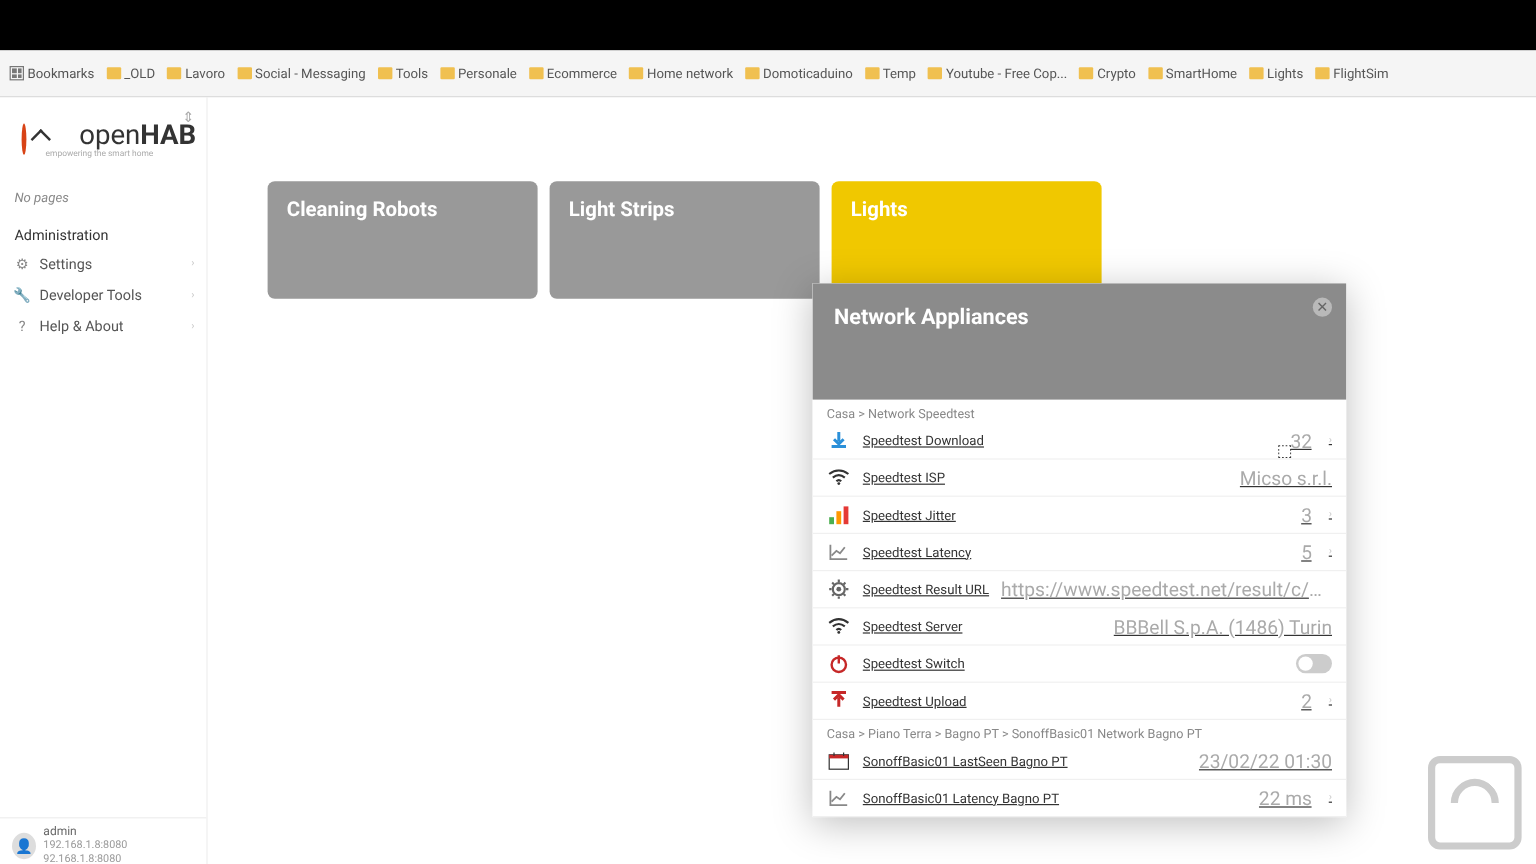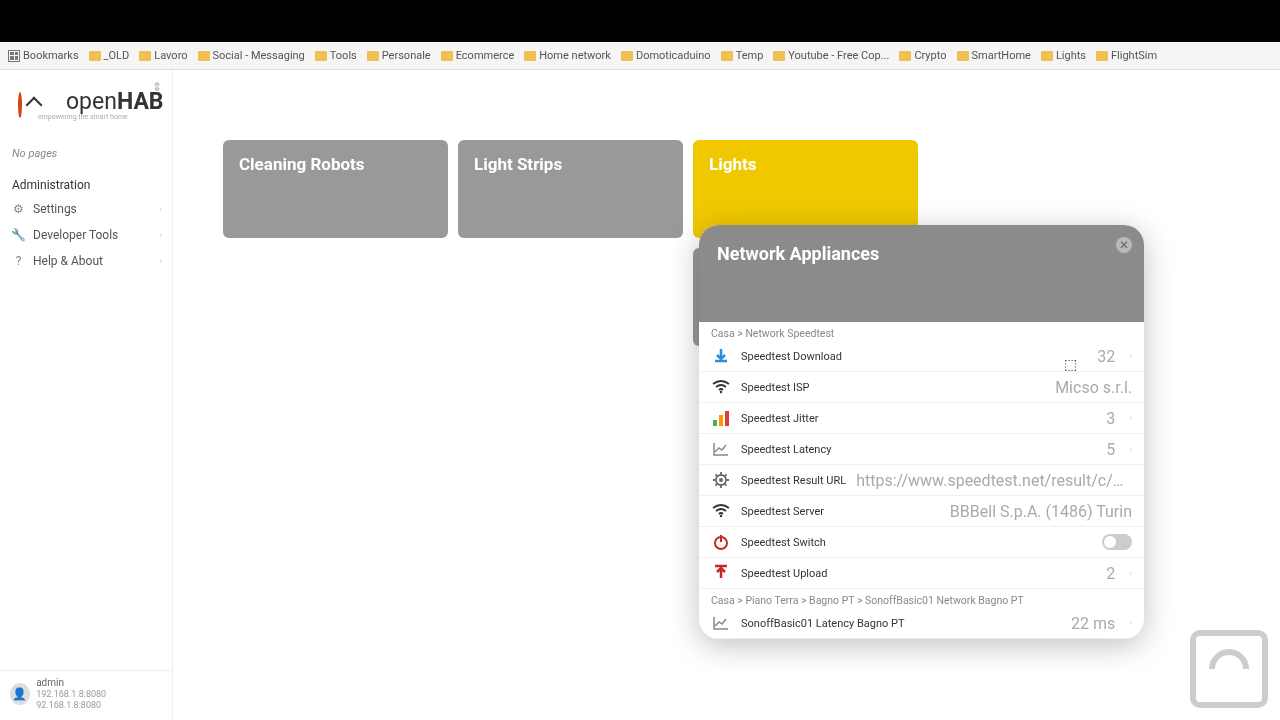--- a/index.html
+++ b/index.html
@@ -1,19 +1,19 @@
 <!DOCTYPE html>
 <html><head>
 <meta charset="utf-8">
 <style>
 * { margin: 0; padding: 0; box-sizing: border-box; font-family: -apple-system, BlinkMacSystemFont, "Segoe UI", Roboto, sans-serif; }
 body { background: #fff; width: 1280px; height: 720px; overflow: hidden; position: relative; }
 
 .top-black-bar { height: 42px; background: #000; }
-.bookmarks-bar { height: 28px; background: #f5f5f5; border-bottom: 1px solid #ddd; display: flex; align-items: center; padding: 0 8px; gap: 10px; font-size: 11px; color: #555; }
+.bookmarks-bar { height: 39px; background: #f5f5f5; border-bottom: 1px solid #ddd; display: flex; align-items: center; padding: 0 8px; gap: 10px; font-size: 11px; color: #555; }
 .bookmark-item { display: flex; align-items: center; gap: 3px; cursor: pointer; white-space: nowrap; }
 .bookmark-folder { width: 12px; height: 10px; background: #f0c050; border-radius: 1px; }
 .bookmark-squares { width: 12px; height: 12px; border: 1px solid #777; display: grid; grid-template-columns: 1fr 1fr; grid-template-rows: 1fr 1fr; gap: 1px; padding: 1px; }
 .bookmark-squares > div { background: #777; }
 
 .main-layout { display: flex; height: calc(100% - 64px); }
 .sidebar { width: 173px; border-right: 1px solid #eee; padding: 10px 0; display: flex; flex-direction: column; position: relative; }
 .logo { display: flex; align-items: center; padding: 8px 18px 18px; gap: 4px; }
 .logo-icon { width: 26px; height: 26px; border: 2px solid #d84316; border-radius: 50%; position: relative; }
 .logo-icon::after { content: ''; position: absolute; width: 10px; height: 10px; border-left: 2px solid #333; border-top: 2px solid #333; top: 5px; left: 8px; transform: rotate(45deg); }
@@ -32,27 +32,27 @@
 .avatar-circle { width: 22px; height: 22px; border-radius: 50%; background: #ddd; display: flex; align-items: center; justify-content: center; font-size: 12px; color: #999; }
 .footer-url { font-size: 9px; color: #999; }
 
 .content { flex: 1; padding: 70px 50px; position: relative; }
 .card-grid { display: grid; grid-template-columns: repeat(4, 225px); gap: 10px; }
 .card { height: 98px; border-radius: 6px; padding: 14px 16px; color: #fff; font-weight: 700; font-size: 17px; cursor: pointer; }
 .card-gray { background: #999; }
 .card-yellow { background: #f0c800; }
 
 
-.modal { position: absolute; left: 504px; top: 155px; width: 445px; background: #fff; border-radius: 20px; box-shadow: 0 6px 30px rgba(0,0,0,0.25); overflow: hidden; margin-left: 22px; }
+.modal { position: absolute; left: 504px; top: 155px; width: 445px; background: #fff; border-radius: 0; box-shadow: 0 6px 30px rgba(0,0,0,0.25); overflow: hidden; }
 .modal-header { background: #8b8b8b; padding: 18px 18px 58px; position: relative; }
 .modal-title { color: #fff; font-size: 18px; font-weight: 700; }
 .modal-close { position: absolute; right: 12px; top: 12px; width: 16px; height: 16px; border-radius: 50%; background: rgba(255,255,255,0.4); color: #666; font-size: 12px; display: flex; align-items: center; justify-content: center; cursor: pointer; }
 .modal-body { max-height: 348px; overflow: hidden; }
 .breadcrumb { font-size: 10.5px; color: #888; padding: 5px 12px 1px; }
-.list-row { display: flex; align-items: center; padding: 5px 12px; border-bottom: 1px solid #f0f0f0; font-size: 11px; color: #333; gap: 10px; min-height: 28px; cursor: pointer; }
+.list-row { display: flex; align-items: center; padding: 5px 12px; border-bottom: 1px solid #f0f0f0; font-size: 11px; color: #333; gap: 10px; min-height: 28px; cursor: pointer; text-decoration: underline; }
 .row-icon { width: 20px; height: 20px; display: flex; align-items: center; justify-content: center; flex-shrink: 0; }
 .row-label { flex: 0 0 auto; }
 .row-value { margin-left: auto; color: #aaa; font-size: 16px; text-align: right; overflow: hidden; text-overflow: ellipsis; white-space: nowrap; max-width: 250px; }
 .row-chevron { color: #ccc; font-size: 9px; margin-left: 4px; }
 .toggle { width: 30px; height: 16px; background: #ccc; border-radius: 10px; position: relative; cursor: pointer; }
 .toggle::after { content: ''; position: absolute; width: 12px; height: 12px; background: #fff; border-radius: 50%; top: 2px; left: 2px; }
 
 .cursor { position: absolute; left: 891px; top: 286px; font-size: 14px; color: #333; pointer-events: none; z-index: 100; }
 
 .watermark { position: absolute; right: 12px; bottom: 12px; width: 78px; height: 78px; border: 6px solid #ccc; border-radius: 10px; display: flex; align-items: center; justify-content: center; }
@@ -272,20 +272,32 @@
             </div>
           <span class="row-label">Speedtest Upload</span>
           <span class="row-value">2</span>
           <span class="row-chevron">›</span>
         </div>
 
         <div class="breadcrumb">Casa &gt; Piano Terra &gt; Bagno PT &gt; SonoffBasic01 Network Bagno PT</div>
         <div class="list-row">
           <div class="row-icon">
               <svg width="18" height="16" viewBox="0 0 18 16">
+                <rect x="1" y="3" width="16" height="12" stroke="#333" fill="none"></rect>
+                <rect x="1" y="3" width="16" height="3" fill="#c62828"></rect>
+                <line x1="5" y1="1" x2="5" y2="4" stroke="#333"></line>
+                <line x1="13" y1="1" x2="13" y2="4" stroke="#333"></line>
+              </svg>
+            </div>
+          <span class="row-label">SonoffBasic01 LastSeen Bagno PT</span>
+          <span class="row-value">23/02/22 01:30</span>
+        </div>
+        <div class="list-row">
+          <div class="row-icon">
+              <svg width="18" height="16" viewBox="0 0 18 16">
                 <path d="M2 2 L2 14 L16 14" stroke="#888" stroke-width="1.5" fill="none"></path>
                 <path d="M3 11 L7 7 L10 9 L14 4" stroke="#888" stroke-width="1.5" fill="none"></path>
               </svg>
             </div>
           <span class="row-label">SonoffBasic01 Latency Bagno PT</span>
           <span class="row-value">22 ms</span>
           <span class="row-chevron">›</span>
         </div>
 
       </div>

